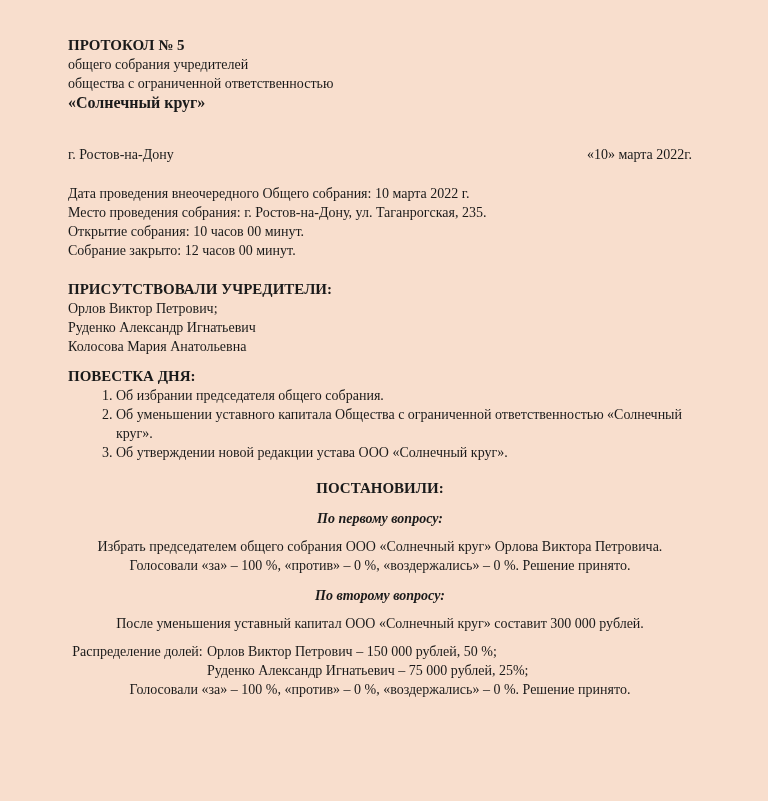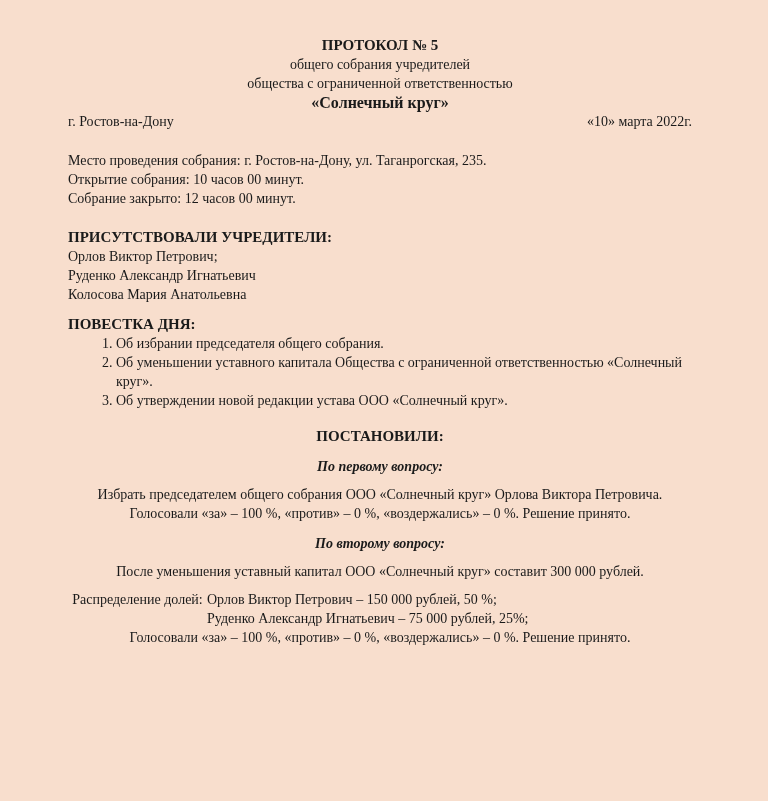--- a/index.html
+++ b/index.html
@@ -16,38 +16,38 @@
       position: relative;
       overflow: hidden;
     }
     .page {
       position: absolute;
       left: 68px;
       top: 36px;
       width: 624px;
     }
     .title-block {
-      text-align: center;
+      text-align: left;
       line-height: 19px;
     }
     .title-main {
       font-weight: bold;
       font-size: 15px;
     }
     .title-line {
       font-size: 14px;
     }
     .title-company {
       font-weight: bold;
       font-size: 16px;
     }
     .city-date {
       display: flex;
       justify-content: space-between;
-      margin-top: 0;
+      margin-top: 33px;
       line-height: 19px;
       gap: 15px;
     }
     .info {
       margin-top: 20px;
       line-height: 19px;
     }
     .section-heading {
       font-weight: bold;
       font-size: 15px;
@@ -107,20 +107,21 @@
     <div class="title-line">общества с ограниченной ответственностью</div>
     <div class="title-company">«Солнечный круг»</div>
   </div>
 
   <div class="city-date">
     <span>г. Ростов-на-Дону</span>
     <span>«10» марта 2022г.</span>
   </div>
 
   <div class="info">
+    <div>Дата проведения внеочередного Общего собрания: 10 марта 2022 г.</div>
     <div>Место проведения собрания: г. Ростов-на-Дону, ул. Таганрогская, 235.</div>
     <div>Открытие собрания: 10 часов 00 минут.</div>
     <div>Собрание закрыто: 12 часов 00 минут.</div>
   </div>
 
   <div class="founders">
     <div class="section-heading">ПРИСУТСТВОВАЛИ УЧРЕДИТЕЛИ:</div>
     <div>Орлов Виктор Петрович;</div>
     <div>Руденко Александр Игнатьевич</div>
     <div>Колосова Мария Анатольевна</div>

